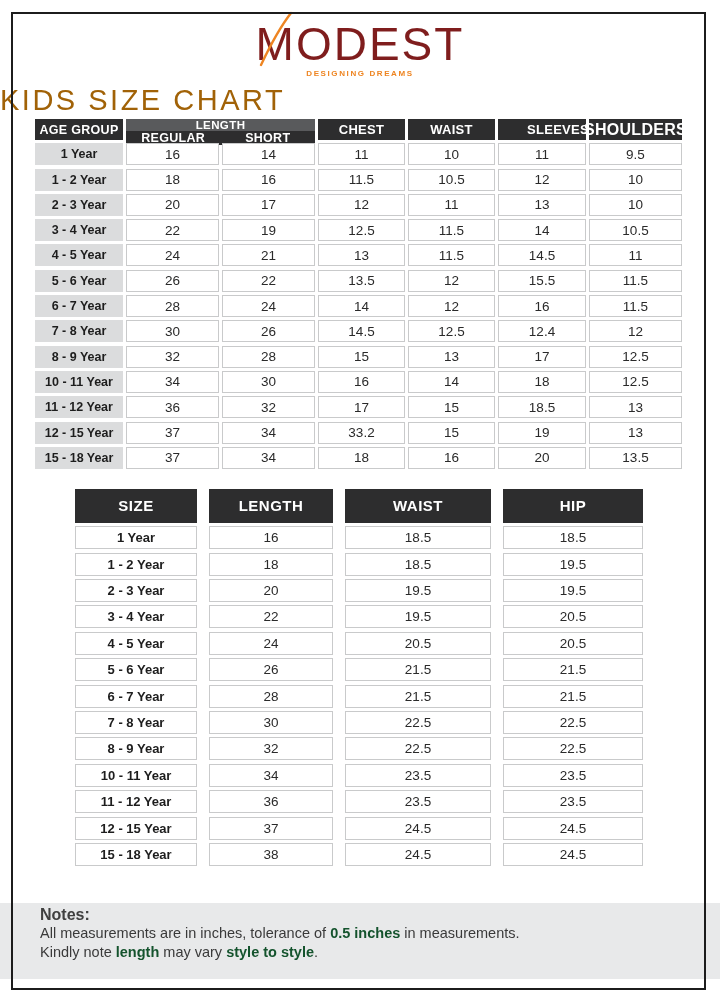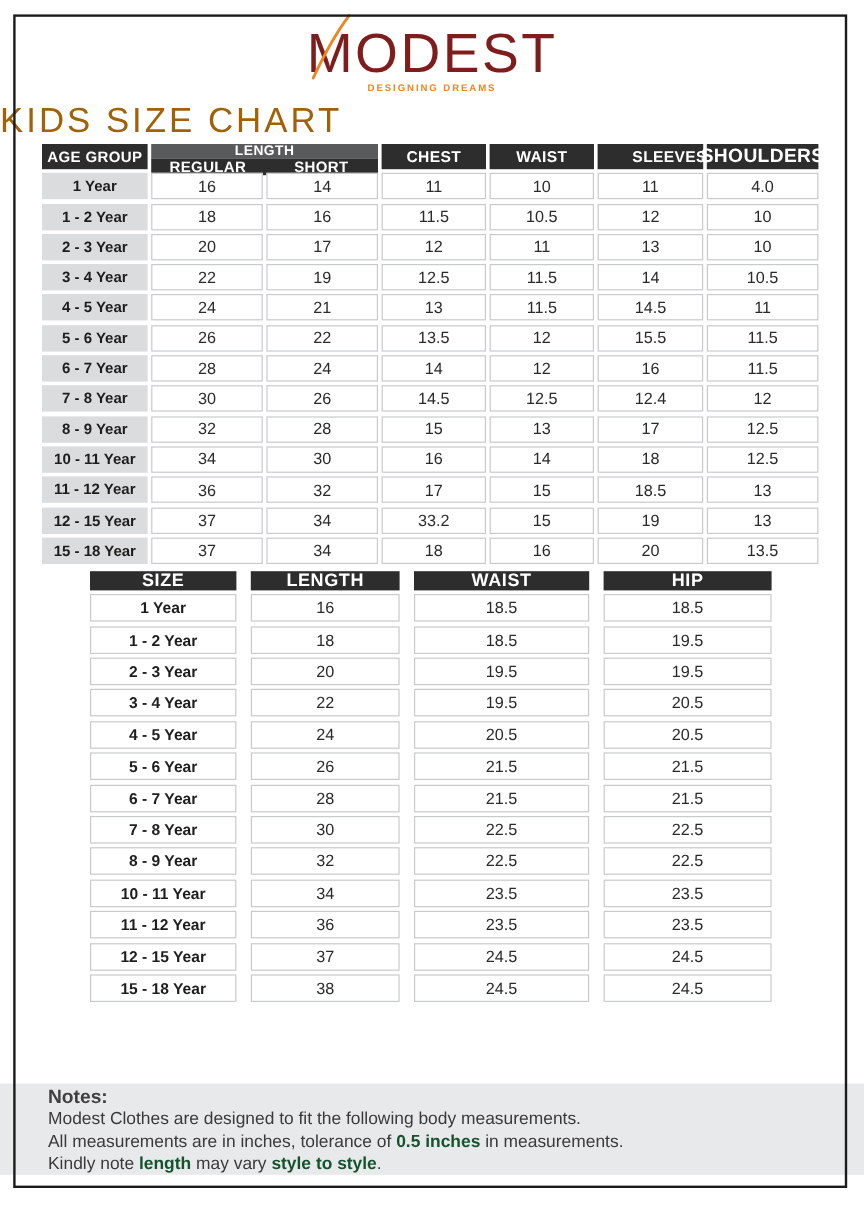--- a/index.html
+++ b/index.html
@@ -51,21 +51,21 @@
           justify-content:center; font-size:13.5px; color:#2a2a2a; }
   .s-row .age { background:#dbdcdd; border:none; font-weight:bold; font-size:12.5px;
                 color:#1d1d1d; width:88px; }
   .s-row .c1,.s-row .c2 { width:93px; }
   .s-row .c3,.s-row .c4 { width:87px; }
   .s-row .c5 { width:88px; }
   .s-row .c6 { width:93px; }
 
   
   .bottoms { width:570px; margin-left:75px; }
-  .b-head { display:flex; gap:12px; margin-top:6px; height:16px; }
+  .b-head { display:flex; gap:12px; margin-top:20px; height:34px; }
   .b-head .hcell { font-size:15px; letter-spacing:0.5px; }
   .b-c1 { width:122px; } .b-c2 { width:124px; } .b-c3 { width:146px; } .b-c4 { width:140px; }
   .b-row { display:flex; gap:12px; margin-top:3.4px; height:23px; }
   .b-row .cell { font-size:13.5px; }
   .b-row .size { font-weight:bold; font-size:13px; color:#1d1d1d; }
 
   
   .notes { position:absolute; left:40px; top:906px; width:640px; z-index:2; }
   .notes-title { font-weight:bold; font-size:16px; color:#404040; }
   .notes-line { font-size:14.5px; line-height:18.5px; color:#3a3a3a; }
@@ -109,21 +109,21 @@
         <div class="hcell h-shoulders">SHOULDERS</div>
       </div>
       <div id="shirts-rows">
       <div class="s-row">
         <div class="cell age">1 Year</div>
         <div class="cell c1">16</div>
         <div class="cell c2">14</div>
         <div class="cell c3">11</div>
         <div class="cell c4">10</div>
         <div class="cell c5">11</div>
-        <div class="cell c6">4.0</div>
+        <div class="cell c6">9.5</div>
       </div>
 
       <div class="s-row">
         <div class="cell age">1 - 2 Year</div>
         <div class="cell c1">18</div>
         <div class="cell c2">16</div>
         <div class="cell c3">11.5</div>
         <div class="cell c4">10.5</div>
         <div class="cell c5">12</div>
         <div class="cell c6">10</div>
@@ -338,21 +338,20 @@
         <div class="cell size b-c1">15 - 18 Year</div>
         <div class="cell b-c2">38</div>
         <div class="cell b-c3">24.5</div>
         <div class="cell b-c4">24.5</div>
       </div>
     </div>
     </div>
 
     <div class="notes">
       <div class="notes-title">Notes:</div>
-      <div class="notes-line">Modest Clothes are designed to fit the following body measurements.</div>
       <div class="notes-line"><span>All measurements are in inches, tolerance of </span><b>0.5 inches</b><span> in measurements.</span></div>
       <div class="notes-line"><span>Kindly note </span><b>length</b><span> may vary </span><b>style to style</b><span>.</span></div>
     </div>
 
   </div>
 
   <div class="frame"></div>
 </div>
 
 </body></html>

